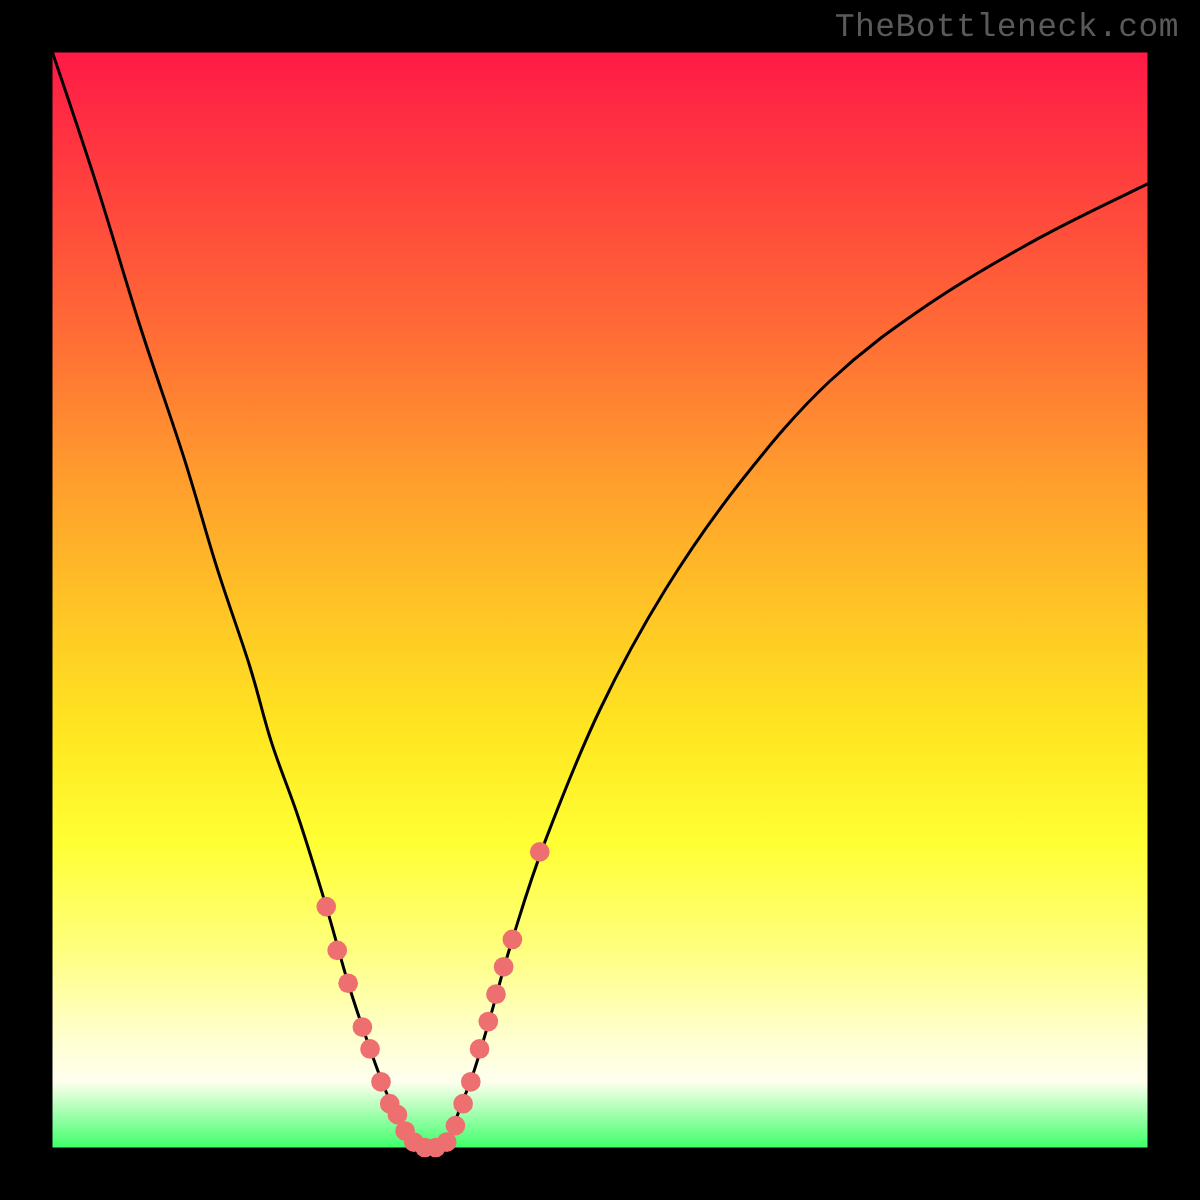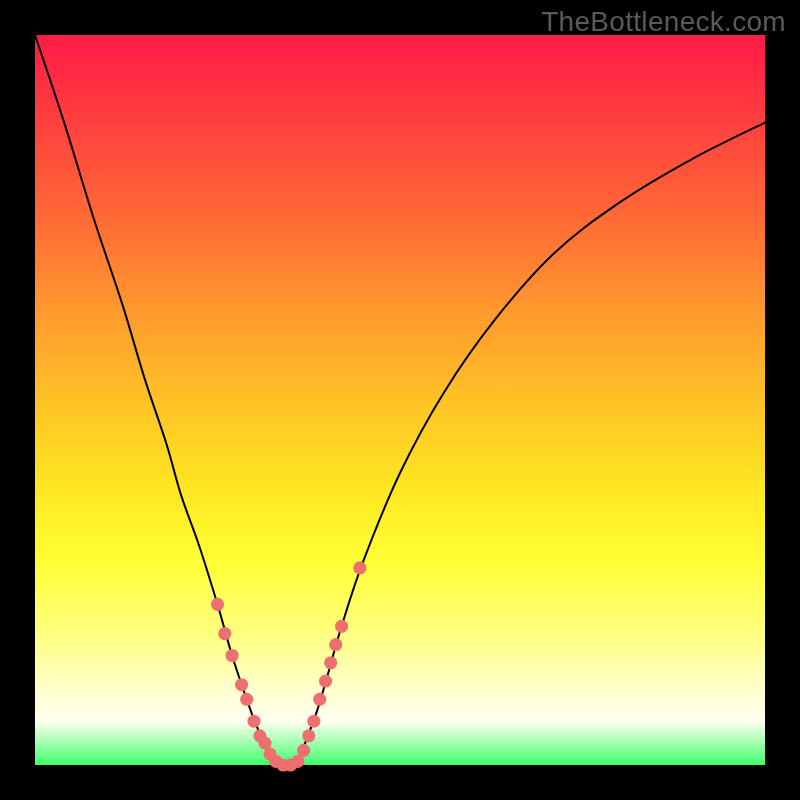--- a/index.html
+++ b/index.html
@@ -37,24 +37,25 @@
       #ffffd0 90%,
       #ffffef 94%,
       #3fff6a 100%
     );
   }
   .watermark {
     position: absolute;
     top: 6px;
     right: 14px;
     color: #5a5a5a;
-    font-size: 28px;
+    font-size: 22px;
     letter-spacing: 0.3px;
     font-weight: 500;
     user-select: none;
+    font-family: Liberation Mono, monospace;
   }
   svg.curve {
     position: absolute;
     left: 0; top: 0;
     width: 730px;
     height: 730px;
     overflow: visible;
   }
 </style>
 </head>

